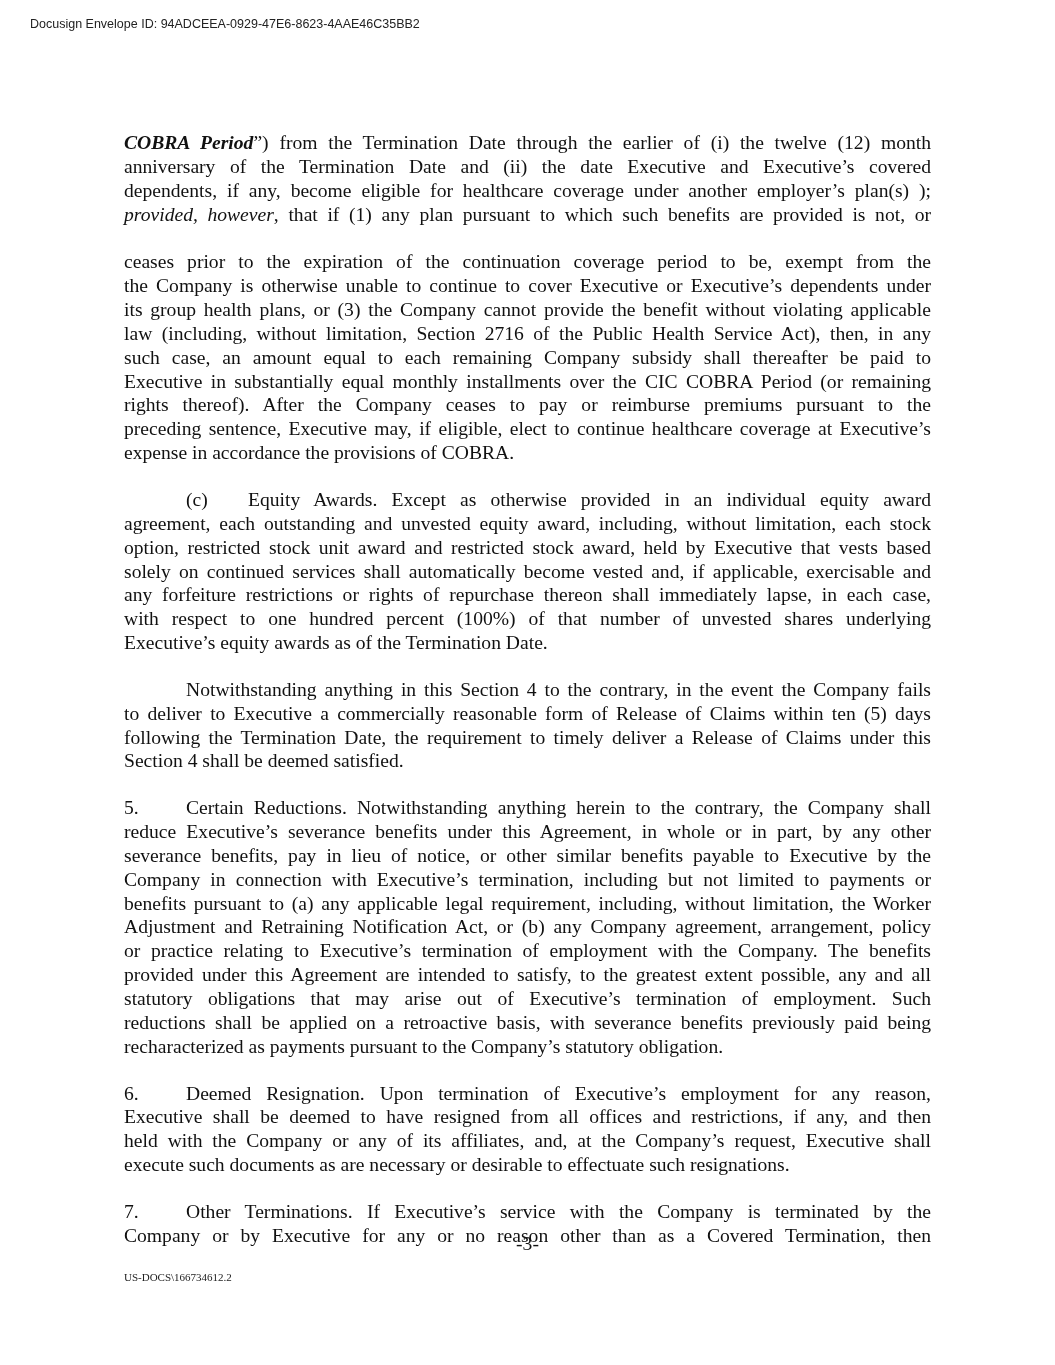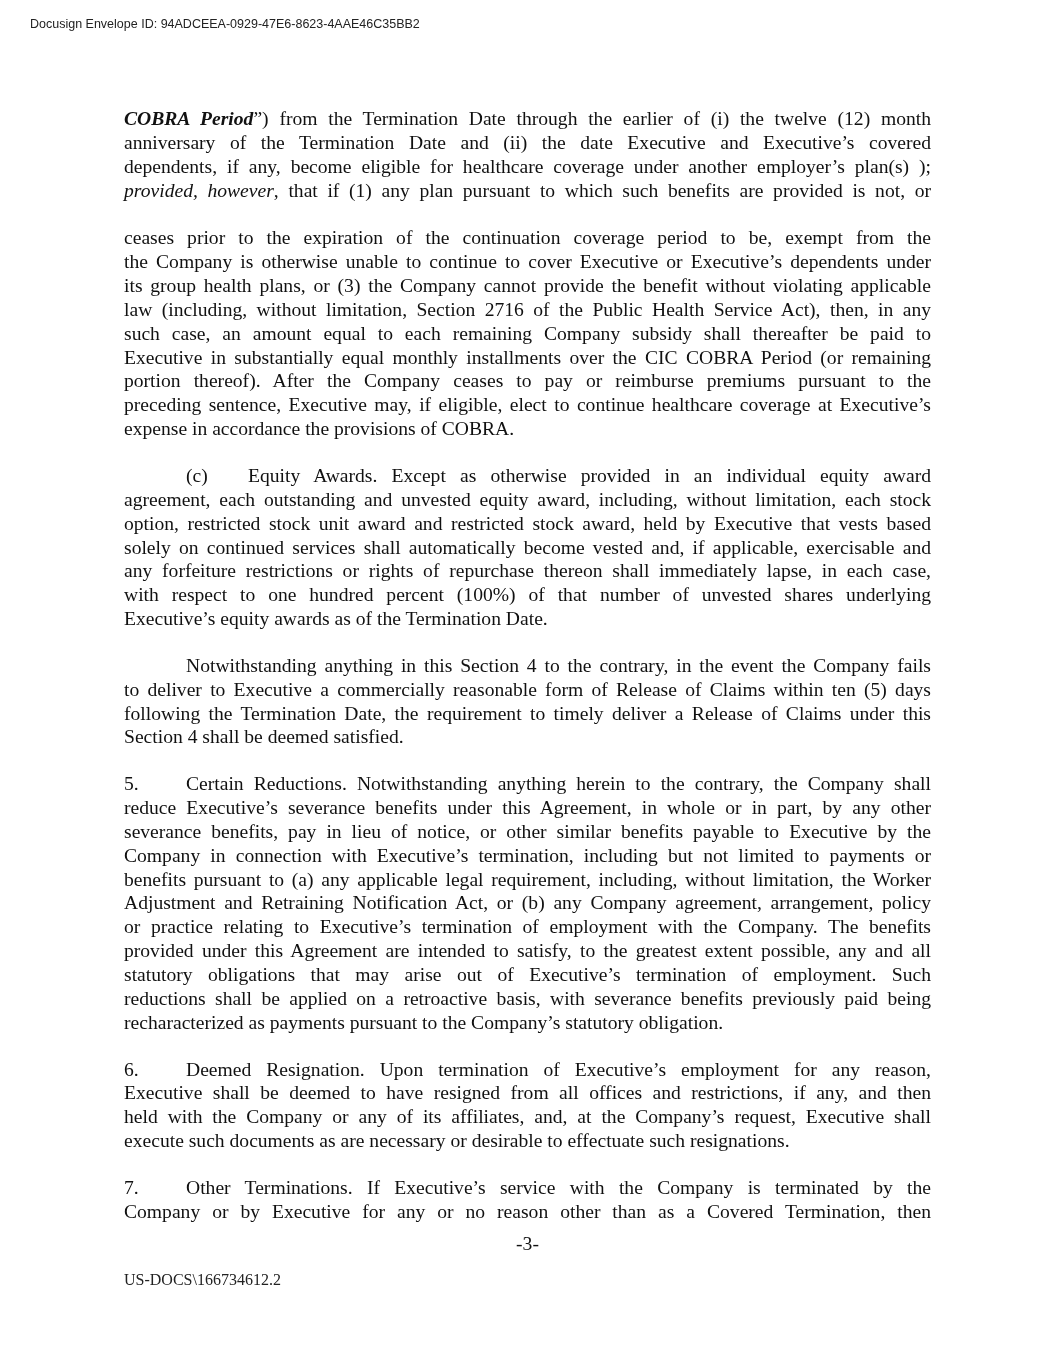--- a/index.html
+++ b/index.html
@@ -2,60 +2,60 @@
 <html><head>
 <meta charset="utf-8">
 <style>
   html, body { margin: 0; padding: 0; background: #ffffff; }
   body { width: 1055px; height: 1365px; position: relative; overflow: hidden; }
   .envelope {
     position: absolute; left: 30px; top: 17px;
     font-family: "Liberation Sans", sans-serif; font-size: 12.5px; color: #222;
   }
   .page {
-    position: absolute; left: 124px; top: 107px; width: 807px;
+    position: absolute; left: 124px; top: 131px; width: 807px;
     font-family: "Liberation Serif", serif; font-size: 19.6px; color: #111;
     line-height: 23.85px;
   }
   .para { margin: 0 0 23px 0; }
   .line { display: block; text-align: justify; text-align-last: justify; white-space: nowrap; height: 23.85px; }
   .line.last { text-align-last: left; }
   .indent { padding-left: 62px; }
   .num { display: inline-block; width: 62px; }
   .u { text-underline-offset: 2px; }
   .bi { font-weight: bold; font-style: italic; }
   .i { font-style: italic; }
   .footer-page {
     position: absolute; left: 0; width: 1055px; top: 1233px; text-align: center;
     font-family: "Liberation Serif", serif; font-size: 19.6px; color: #111;
   }
   .docid {
     position: absolute; left: 124px; top: 1271px;
-    font-family: "Liberation Serif", serif; font-size: 16px; color: #222;
+    font-family: "Liberation Serif", serif; font-size: 11px; color: #222;
   }
 </style>
 </head>
 <body>
 
 <div class="envelope">Docusign Envelope ID: 94ADCEEA-0929-47E6-8623-4AAE46C35BB2</div>
 
 <div class="page">
 
   <div class="para">
     <span class="line" style="white-space: normal;"><span class="bi">COBRA Period</span><span>”) from the Termination Date through the earlier of (i) the twelve (12) month</span></span>
     <span class="line" style="white-space: normal;">anniversary of the Termination Date and (ii) the date Executive and Executive’s covered</span>
     <span class="line" style="white-space: normal;">dependents, if any, become eligible for healthcare coverage under another employer’s plan(s) );</span>
     <span class="line" style="white-space: normal;"><span class="i">provided, however</span><span>, </span><span>that if (1) any plan pursuant to which such benefits are provided is not, or</span></span>
     <span class="line" style="white-space: normal; margin-top: 24px;">ceases prior to the expiration of the continuation coverage period to be, exempt from the</span>
     <span class="line" style="white-space: normal;">the Company is otherwise unable to continue to cover Executive or Executive’s dependents under</span>
     <span class="line" style="white-space: normal;">its group health plans, or (3) the Company cannot provide the benefit without violating applicable</span>
     <span class="line" style="white-space: normal;">law (including, without limitation, Section 2716 of the Public Health Service Act), then, in any</span>
     <span class="line" style="white-space: normal;">such case, an amount equal to each remaining Company subsidy shall thereafter be paid to</span>
     <span class="line" style="white-space: normal;">Executive in substantially equal monthly installments over the CIC COBRA Period (or remaining</span>
-    <span class="line" style="white-space: normal;">portion thereof). After the Company ceases to pay or reimburse premiums pursuant to the</span>
+    <span class="line" style="white-space: normal;">rights thereof). After the Company ceases to pay or reimburse premiums pursuant to the</span>
     <span class="line" style="white-space: normal;">preceding sentence, Executive may, if eligible, elect to continue healthcare coverage at Executive’s</span>
     <span class="line last" style="white-space: normal;">expense in accordance the provisions of COBRA.</span>
   </div>
 
   <div class="para">
     <span class="line indent" style="white-space: normal;"><span class="num">(c)</span><span class="u">Equity Awards</span><span>.  Except as otherwise provided in an individual equity award</span></span>
     <span class="line" style="white-space: normal;">agreement, each outstanding and unvested equity award, including, without limitation, each stock</span>
     <span class="line" style="white-space: normal;">option, restricted stock unit award and restricted stock award, held by Executive that vests based</span>
     <span class="line" style="white-space: normal;">solely on continued services shall automatically become vested and, if applicable, exercisable and</span>
     <span class="line" style="white-space: normal;">any forfeiture restrictions or rights of repurchase thereon shall immediately lapse, in each case,</span>

